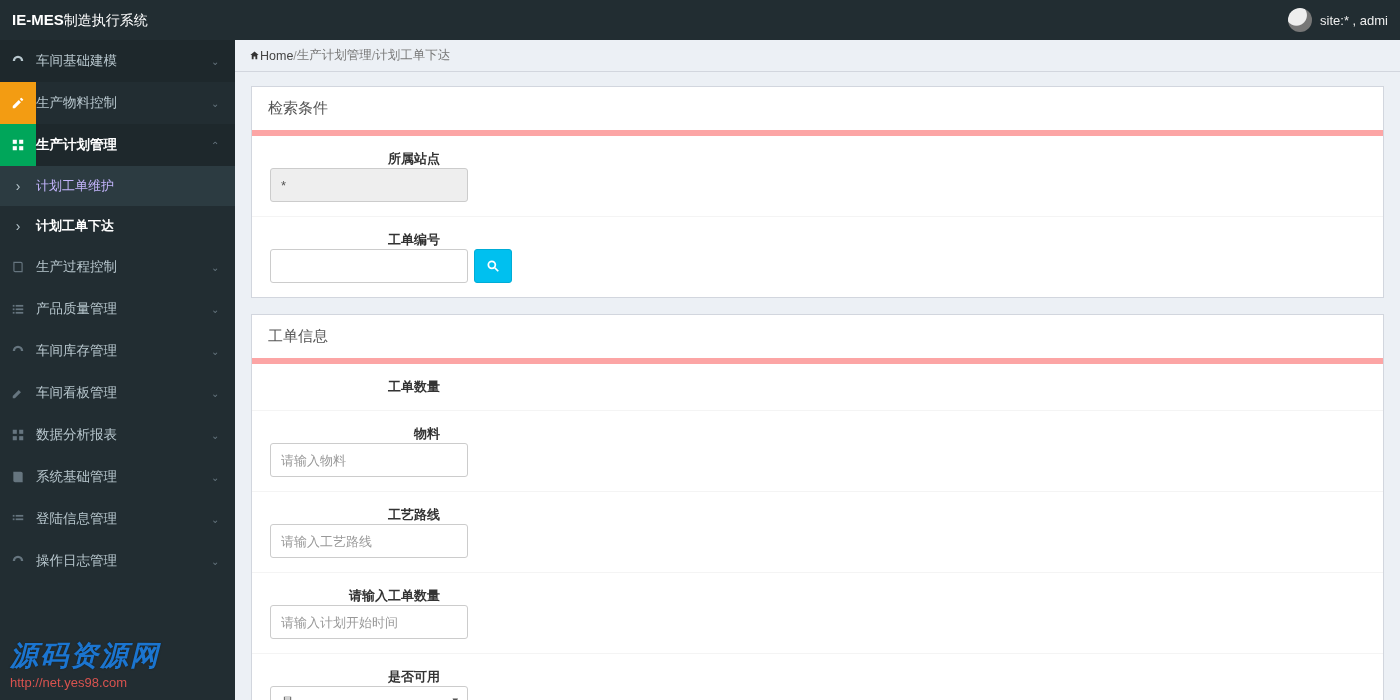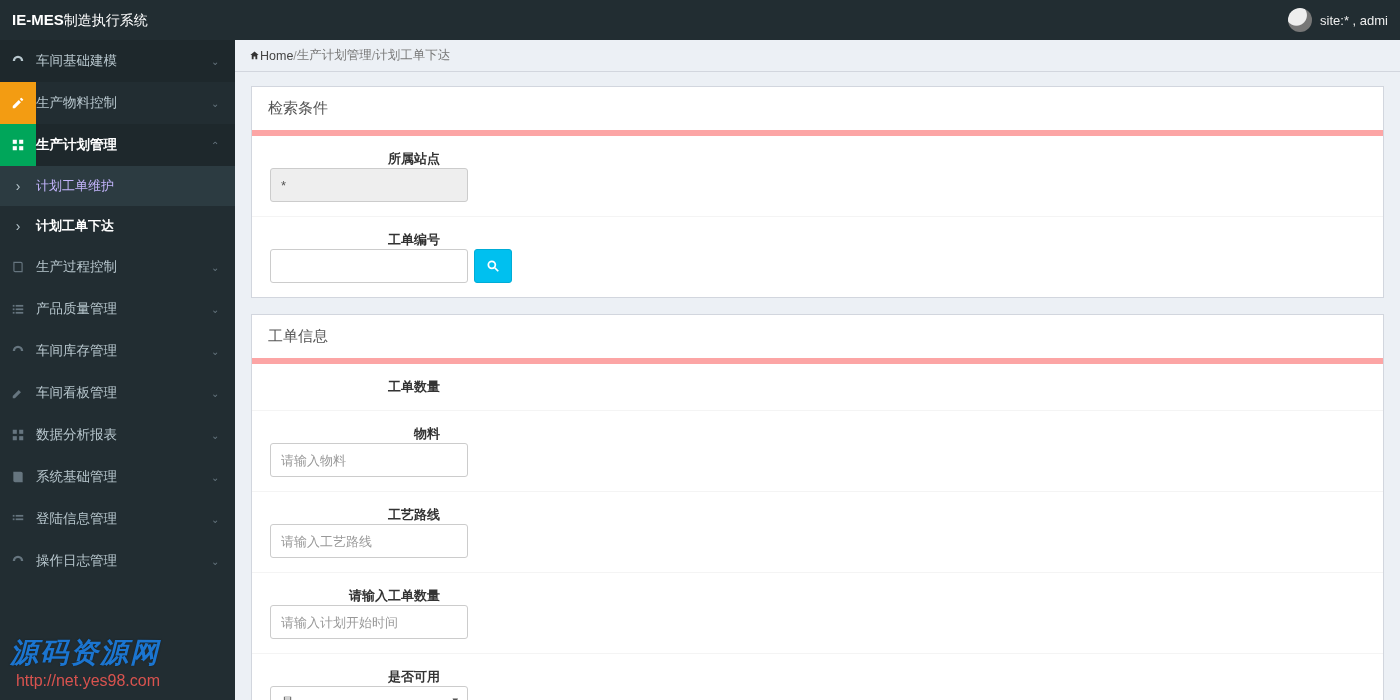--- a/index.html
+++ b/index.html
@@ -22,21 +22,21 @@
 .sb-row.top-dark { background: #1e282c; }
 .sb-row.active { background: #1e282c; }
 .sb-row.active .label { color: #fff; font-weight: 600; }
 .sb-sub { background: #2c3b41; }
 .sb-sub .sb-row { height: 40px; }
 .sb-sub .sb-row .label { color: #c4b5fd; font-size: 13px; }
 .sb-sub .sb-row.current { background: #222d32; }
 .sb-sub .sb-row.current .label { color: #fff; font-weight: 600; }
 .watermark { position: absolute; bottom: 10px; left: 10px; pointer-events: none; }
 .watermark .t1 { color: #1b75d0; font-size: 28px; font-weight: 700; font-style: italic; text-shadow: 0 0 2px rgba(0,0,0,.35); letter-spacing: 2px; font-family: KaiTi, "STKaiti", serif; }
-.watermark .t2 { color: #d9534f; font-size: 16px; text-align: right; }
+.watermark .t2 { color: #d9534f; font-size: 13px; text-align: left; }
 .main { flex: 1; display: flex; flex-direction: column; overflow: hidden; }
 .breadcrumb { height: 32px; background: #ecf0f5; border-bottom: 1px solid #d2d6de; display: flex; align-items: center; padding: 0 14px; color: #444; font-size: 12.5px; }
 .breadcrumb .sep { color: #999; }
 .breadcrumb .muted { color: #777; }
 .content { padding: 14px 16px; overflow: auto; flex: 1; }
 .panel { background: #fff; border: 1px solid #d2d6de; margin-bottom: 16px; }
 .panel-header { padding: 12px 16px; border-bottom: 6px solid #fca5a5; color: #555; font-size: 15px; }
 .panel-body { padding: 0; }
 .form-row { display: flex; align-items: flex-start; padding: 14px 18px; border-top: 1px solid #f4f4f4; flex-direction: column; }
 .form-row:first-child { border-top: none; }

